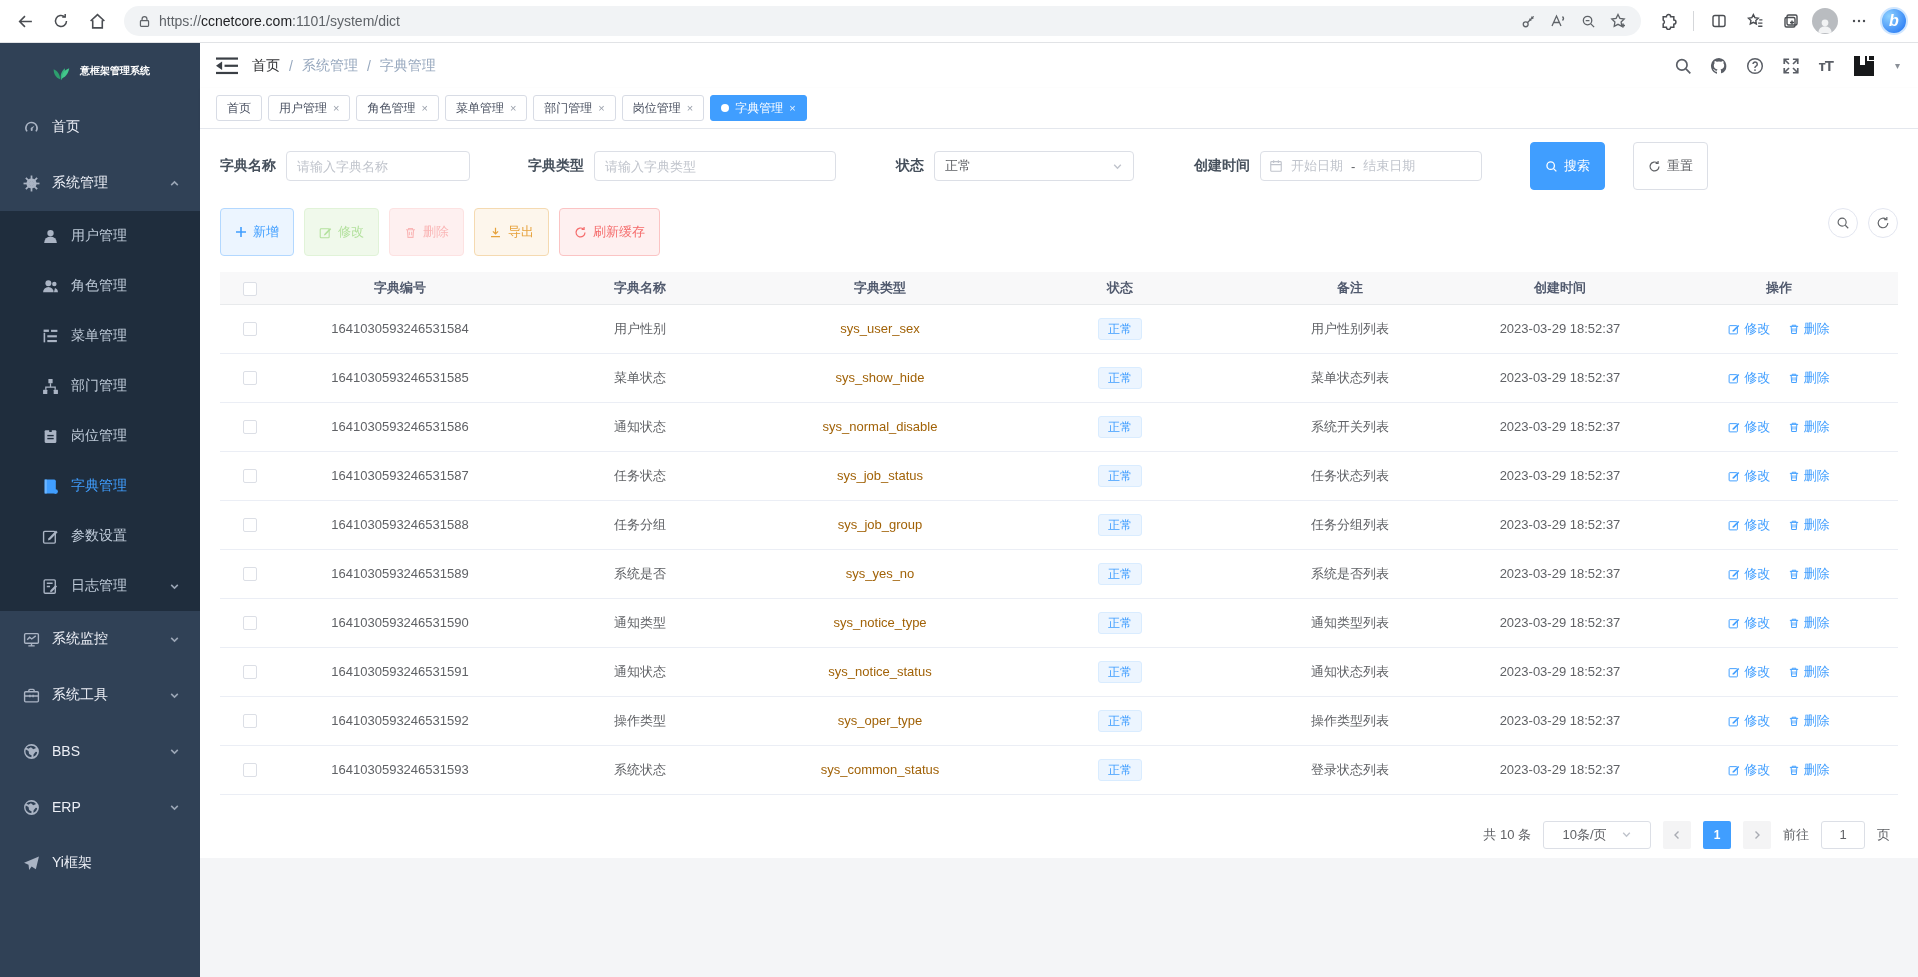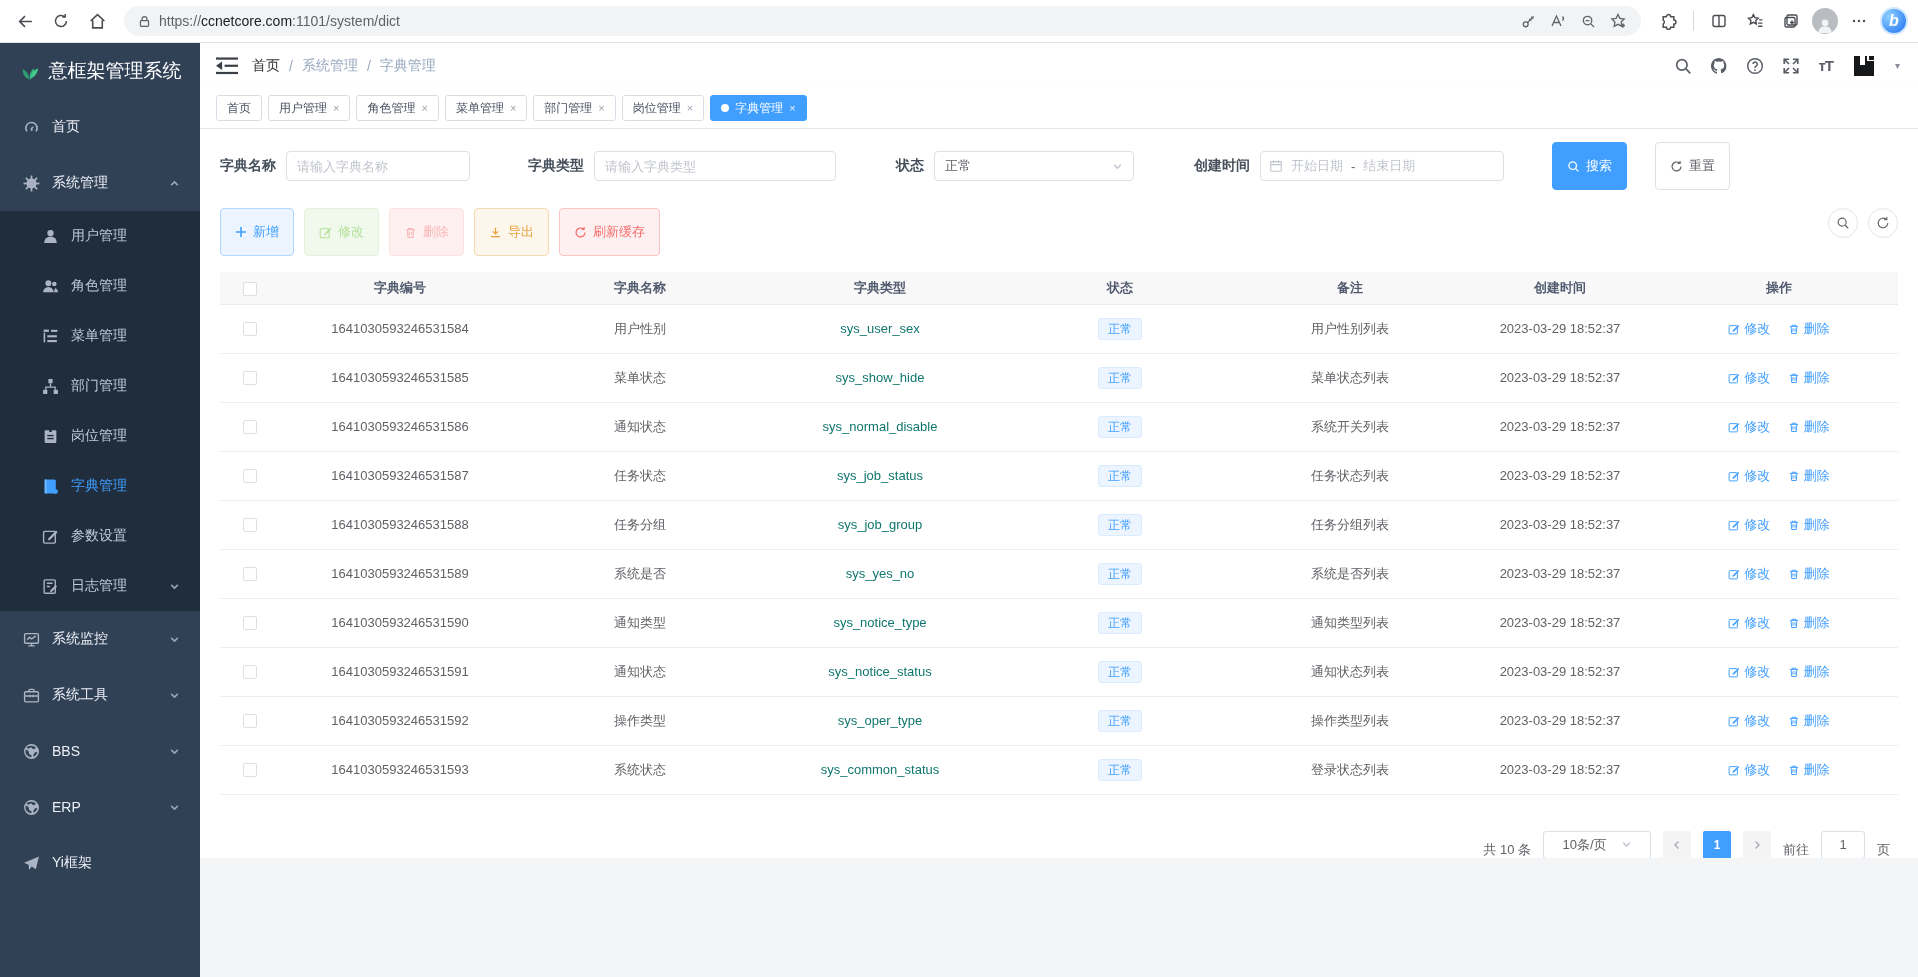--- a/index.html
+++ b/index.html
@@ -16,21 +16,21 @@
   .pill-ics .b-ic { width:26px; height:26px; color:#5f6368; }
   .b-sep { width:1px; height:20px; background:#d5d7da; margin:0 4px; }
   .avatar-ic { width:26px; height:26px; border-radius:50%; background:#b9bcc0; display:flex; align-items:flex-end; justify-content:center; overflow:hidden; }
   .copilot-ic { width:28px; height:28px; border-radius:50%; background:radial-gradient(circle at 30% 30%, #8ed2ff, #1b6ef3); border:2px solid #cfe6ff; color:#fff; font-weight:bold; font-style:italic; font-size:16px; display:flex; align-items:center; justify-content:center; }
 
   
   .app { display:flex; height:934px; }
 
   
   .sidebar { width:200px; background:#304156; flex:none; display:flex; flex-direction:column; overflow:hidden; }
-  .logo { height:56px; display:flex; align-items:center; justify-content:center; gap:8px; color:#fff; font-size:19px; font-weight:normal; }
+  .logo { height:56px; display:flex; align-items:center; justify-content:center; gap:8px; color:#fff; font-size:10px; font-weight:bold; }
   .menu-item { height:56px; display:flex; align-items:center; padding:0 20px 0 23px; gap:12px; color:#ebeef5; font-size:14px; cursor:pointer; position:relative; }
   .menu-item .mi { width:17px; color:#aab4c4; flex:none; }
   .menu-item .chev { margin-left:auto; color:#9aa5b5; }
   .submenu { background:#1f2d3d; }
   .submenu .menu-item { height:50px; padding-left:42px; color:#bfcbd9; }
   .menu-item.active { color:#409eff; }
   .menu-item.active .mi { color:#409eff; }
 
   
   .main { flex:1; display:flex; flex-direction:column; background:#fff; min-width:0; }
@@ -60,48 +60,48 @@
   .content { height:729px; background:#fff; overflow:hidden; }
   .page-gap { flex:1; background:#f4f5f7; }
 
   
   .filter-bar { display:flex; align-items:center; margin:13px 20px 0 20px; font-size:14px; }
   .f-label { font-weight:bold; color:#46505c; margin-right:10px; white-space:nowrap; }
   .f-input { height:30px; border:1px solid #dcdfe6; border-radius:4px; padding:0 10px; font-size:13px; color:#606266; outline:none; background:#fff; font-family:inherit; }
   .f-input::placeholder { color:#c0c4cc; }
   .f-select { width:200px; height:30px; border:1px solid #dcdfe6; border-radius:4px; display:flex; align-items:center; padding:0 10px; color:#606266; font-size:13px; cursor:pointer; }
   .f-select .chev { margin-left:auto; color:#c0c4cc; }
-  .date-range { width:244px; height:30px; border:1px solid #dcdfe6; border-radius:4px; display:flex; align-items:center; padding:0 8px; gap:8px; font-size:13px; color:#c0c4cc; cursor:pointer; }
+  .date-range { width:222px; height:30px; border:1px solid #dcdfe6; border-radius:4px; display:flex; align-items:center; padding:0 8px; gap:8px; font-size:13px; color:#c0c4cc; cursor:pointer; }
   .date-range .sep { color:#606266; }
   .btn { height:48px; border-radius:4px; display:inline-flex; align-items:center; gap:6px; padding:0 14px; font-size:13px; cursor:pointer; border:1px solid transparent; white-space:nowrap; }
   .btn-search { background:#409eff; border-color:#409eff; color:#fff; }
   .btn-reset { background:#fff; border-color:#dcdfe6; color:#606266; }
 
   
   .toolbar { display:flex; margin:18px 20px 0 20px; gap:10px; }
   .btn-add    { background:#ecf5ff; border-color:#b3d8ff; color:#409eff; }
   .btn-edit   { background:#f0f9eb; border-color:#e1f3d8; color:#b3e19d; cursor:not-allowed; }
   .btn-del    { background:#fef0f0; border-color:#fde2e2; color:#fab6b6; cursor:not-allowed; }
   .btn-export { background:#fdf6ec; border-color:#f5dab1; color:#e6a23c; }
   .btn-cache  { background:#fef0f0; border-color:#fbc4c4; color:#f56c6c; }
   .tool-right { margin-left:auto; display:flex; gap:10px; }
   .circ-btn { width:30px; height:30px; border-radius:50%; border:1px solid #e3e6f0; background:#fff; display:flex; align-items:center; justify-content:center; color:#5f6266; cursor:pointer; }
 
   
   table { border-collapse:collapse; width:1678px; margin:16px 20px 0 20px; table-layout:fixed; }
   thead th { background:#f8f8f9; height:32px; font-size:13px; color:#515a6e; font-weight:bold; text-align:center; border-bottom:1px solid #e8eaec; }
   tbody td { height:49px; font-size:13px; color:#606266; text-align:center; border-bottom:1px solid #ebeef5; white-space:nowrap; overflow:hidden; }
   .cb { width:14px; height:14px; border:1px solid #dcdfe6; border-radius:2px; background:#fff; display:inline-block; vertical-align:middle; cursor:pointer; }
-  .link { color:#0f766e; cursor:pointer; }
+  .link { color:#a16207; cursor:pointer; }
   .badge { display:inline-block; background:#ecf5ff; border:1px solid #d9ecff; color:#409eff; border-radius:3px; font-size:12px; padding:2px 9px; line-height:16px; }
   .row-act { display:inline-flex; align-items:center; gap:4px; color:#409eff; font-size:13px; cursor:pointer; }
   .row-act + .row-act { margin-left:14px; }
 
   
-  .pagination { display:flex; align-items:flex-end; justify-content:flex-end; margin:36px 28px 0 0; gap:12px; font-size:13px; color:#606266; }
+  .pagination { display:flex; align-items:center; justify-content:flex-end; margin:26px 28px 0 0; gap:12px; font-size:13px; color:#606266; }
   .pg-select { width:108px; height:28px; border:1px solid #dcdfe6; border-radius:3px; display:flex; align-items:center; justify-content:center; gap:14px; color:#606266; cursor:pointer; }
   .pg-sq { width:28px; height:28px; border-radius:2px; background:#f4f4f5; color:#a8abb2; display:flex; align-items:center; justify-content:center; cursor:pointer; font-size:12px; }
   .pg-cur { background:#409eff; color:#fff; font-weight:bold; }
   .pg-goto { width:44px; height:28px; border:1px solid #dcdfe6; border-radius:3px; text-align:center; font-size:13px; color:#606266; outline:none; font-family:inherit; }
 </style>
 </head>
 <body>
 
 <div class="browser-bar">
   <span class="b-ic">

